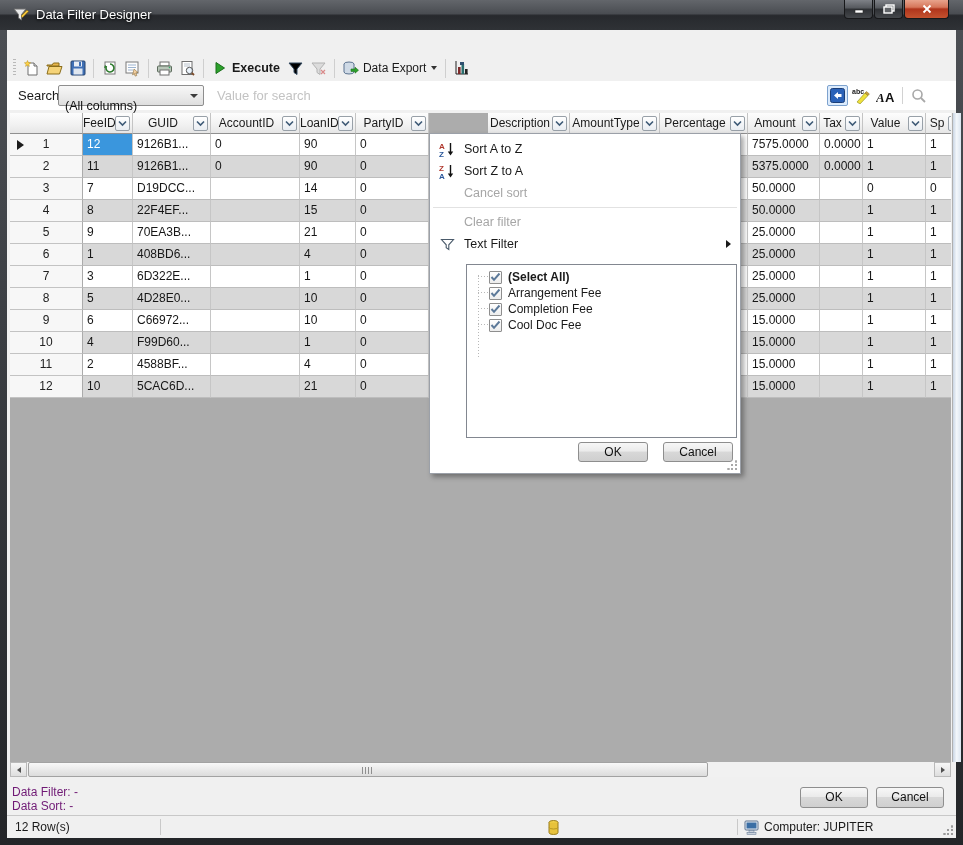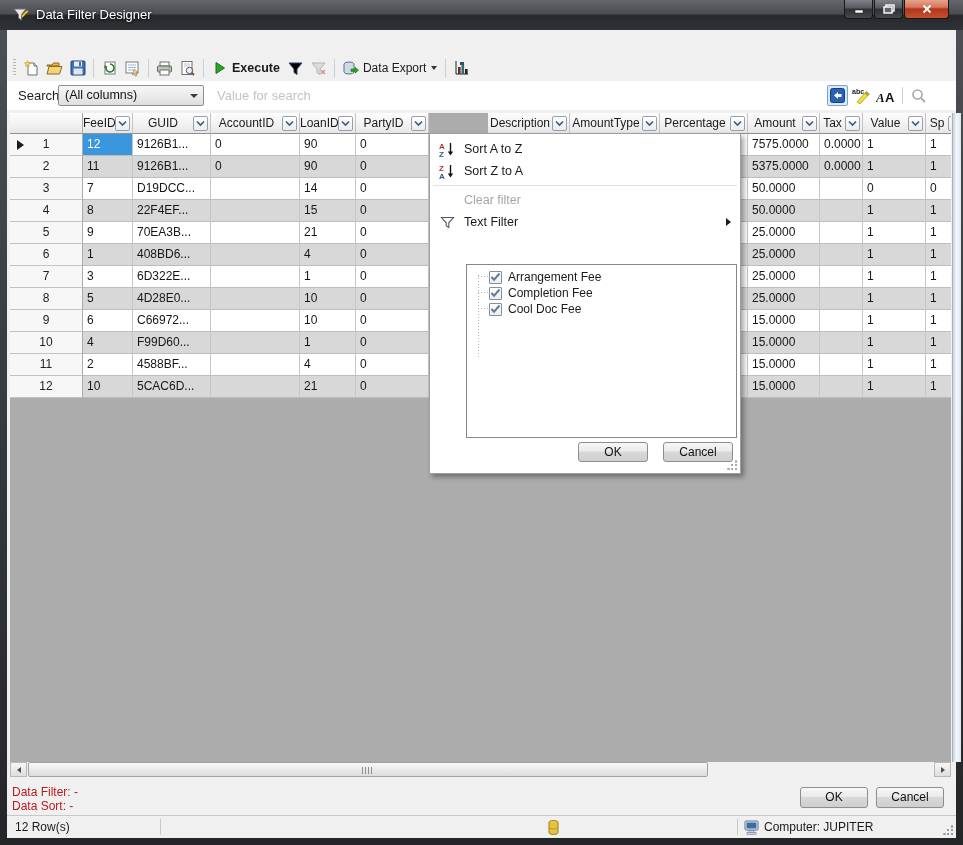--- a/index.html
+++ b/index.html
@@ -30,21 +30,21 @@
   .tbtn { width:21px; height:21px; display:flex; align-items:center; justify-content:center; margin:0 1px; }
   .tsep { width:1px; height:19px; background:#cfcfcf; margin:0 4px; }
   .tlabel { font-size:12px; color:#1a1a1a; margin:0 4px 0 1px; }
   .tlabel.bold { font-weight:bold; font-size:12.5px; }
   .caret-down { width:0; height:0; border-left:3.5px solid transparent; border-right:3.5px solid transparent; border-top:4px solid #333; margin:0 4px 0 1px; }
   
   .searchbar { position:absolute; left:0; top:51px; width:949px; height:29px; background:#ffffff; }
   .search-label { position:absolute; left:11px; top:0; line-height:29px; font-size:13px; color:#1a1a1a; }
   .combo { position:absolute; left:51px; top:4px; width:146px; height:21px; border:1px solid #8e8e8e; border-radius:2px;
     background:linear-gradient(180deg,#f7f7f7,#e9e9e9 60%,#dedede); }
-  .combo-text { position:absolute; left:6px; top:0; line-height:19px; font-size:12.5px; color:#111; }
+  .combo-text { position:absolute; left:6px; top:11px; line-height:19px; font-size:12.5px; color:#111; }
   .combo-arrow { position:absolute; right:5px; top:8px; width:0; height:0;
     border-left:4px solid transparent; border-right:4px solid transparent; border-top:4.5px solid #3b3b3b; }
   .search-placeholder { position:absolute; left:210px; top:0; line-height:29px; font-size:13px; color:#c3c3c3; }
   .sicon { position:absolute; top:4px; width:21px; height:21px; display:flex; align-items:center; justify-content:center; }
   .sicon.toggled { border:1px solid #7da2ce; background:#dcebfc; border-radius:2px; }
   .ssep { position:absolute; top:6px; width:1px; height:17px; background:#d2d2d2; }
   
   .gridwrap { position:absolute; left:3px; top:83px; width:941px; height:649px; background:#acacac; overflow:hidden; }
   .ghead { position:absolute; left:0; top:0; height:21px; display:flex; }
   .hcell { position:relative; height:21px; background:linear-gradient(180deg,#fdfdfd,#f1f1f1 60%,#e6e6e6);
@@ -68,21 +68,21 @@
   .hscroll { position:absolute; left:3px; top:732px; width:941px; height:15px; background:#f1f1f1; }
   .harrow { position:absolute; top:0; width:17px; height:15px; background:linear-gradient(180deg,#f6f6f6,#dedede);
     border:1px solid #b9b9b9; display:flex; align-items:center; justify-content:center; }
   .htri-l { width:0; height:0; border-top:3.5px solid transparent; border-bottom:3.5px solid transparent; border-right:4.5px solid #4f4f4f; }
   .htri-r { width:0; height:0; border-top:3.5px solid transparent; border-bottom:3.5px solid transparent; border-left:4.5px solid #4f4f4f; }
   .hthumb { position:absolute; left:18px; top:0; width:680px; height:15px; border:1px solid #a2a2a2; border-radius:2px;
     background:linear-gradient(180deg,#f8f8f8,#dcdcdc); }
   .hthumb-grip { position:absolute; left:50%; top:4px; margin-left:-6px; width:12px; height:7px;
     background:repeating-linear-gradient(90deg,#8f8f8f 0 1px,transparent 1px 3px); }
   
-  .footer-line { position:absolute; left:5px; font-size:12px; color:#b91c1c; }
+  .footer-line { position:absolute; left:5px; font-size:12px; color:#701a75; }
   .btn { position:absolute; height:21px; border:1px solid #8e8e8e; border-radius:3px; text-align:center;
     background:linear-gradient(180deg,#f7f7f7,#ebebeb 45%,#d8d8d8 50%,#cfcfcf); font-size:12px; line-height:19px; color:#111; }
   .statusbar { position:absolute; left:0; top:785px; width:949px; height:23px; background:#f0f0f0; border-top:1px solid #c8c8c8; }
   .sb-text { position:absolute; top:0; line-height:22px; font-size:12px; color:#1a1a1a; }
   .sb-sep { position:absolute; top:3px; width:1px; height:16px; background:#c9c9c9; }
   .sb-grip { position:absolute; right:2px; bottom:2px; width:11px; height:11px;
     background:
       radial-gradient(circle at 9px 9px,#9a9a9a 1px,transparent 1.4px),
       radial-gradient(circle at 9px 5px,#9a9a9a 1px,transparent 1.4px),
       radial-gradient(circle at 5px 9px,#9a9a9a 1px,transparent 1.4px),
@@ -648,38 +648,51 @@
         <div class="picon">
           <svg width="16" height="16" viewBox="0 0 16 16">
             <text x="0" y="7.5" font-size="8" font-weight="bold" font-family="Liberation Sans" fill="#b0392e">Z</text>
             <text x="0" y="15.5" font-size="8" font-weight="bold" font-family="Liberation Sans" fill="#2b579a">A</text>
             <line x1="11.5" y1="2" x2="11.5" y2="12" stroke="#111" stroke-width="1.4"></line>
             <path d="M8.8 10.5 L11.5 14.5 L14.2 10.5 Z" fill="#111"></path>
           </svg>
         </div>
         <div class="plabel">Sort Z to A</div>
       </div>
+      <div class="pmenu-item disabled">
+        <div class="picon"></div>
+        <div class="plabel">Cancel sort</div>
+      </div>
       <div class="psep"></div>
       <div class="pmenu-item disabled">
         <div class="picon"></div>
         <div class="plabel">Clear filter</div>
       </div>
       <div class="pmenu-item">
         <div class="picon">
           <svg width="15" height="13" viewBox="0 0 15 13">
             <path d="M1.5 1.5 H13.5 L8.8 6.8 V11.5 L6.2 9.8 V6.8 Z" fill="#fff" stroke="#4a5a6a" stroke-width="1.1"></path>
           </svg>
         </div>
         <div class="plabel">Text Filter</div>
         <div class="parrow"></div>
       </div>
     </div>
   <div class="plist">
       <div class="plist-tree-v"></div>
       <div style="height: 4px;"></div>
+      <div class="plist-item bold">
+        <div class="tree"></div>
+        <div class="cbx">
+          <svg width="11" height="10" viewBox="0 0 11 10">
+            <path d="M1.5 5 L4 7.8 L9.5 1.5" fill="none" stroke="#5c7999" stroke-width="2"></path>
+          </svg>
+        </div>
+        <div class="plabel2">(Select All)</div>
+      </div>
       <div class="plist-item">
         <div class="tree"></div>
         <div class="cbx">
           <svg width="11" height="10" viewBox="0 0 11 10">
             <path d="M1.5 5 L4 7.8 L9.5 1.5" fill="none" stroke="#5c7999" stroke-width="2"></path>
           </svg>
         </div>
         <div class="plabel2">Arrangement Fee</div>
       </div>
       <div class="plist-item">

